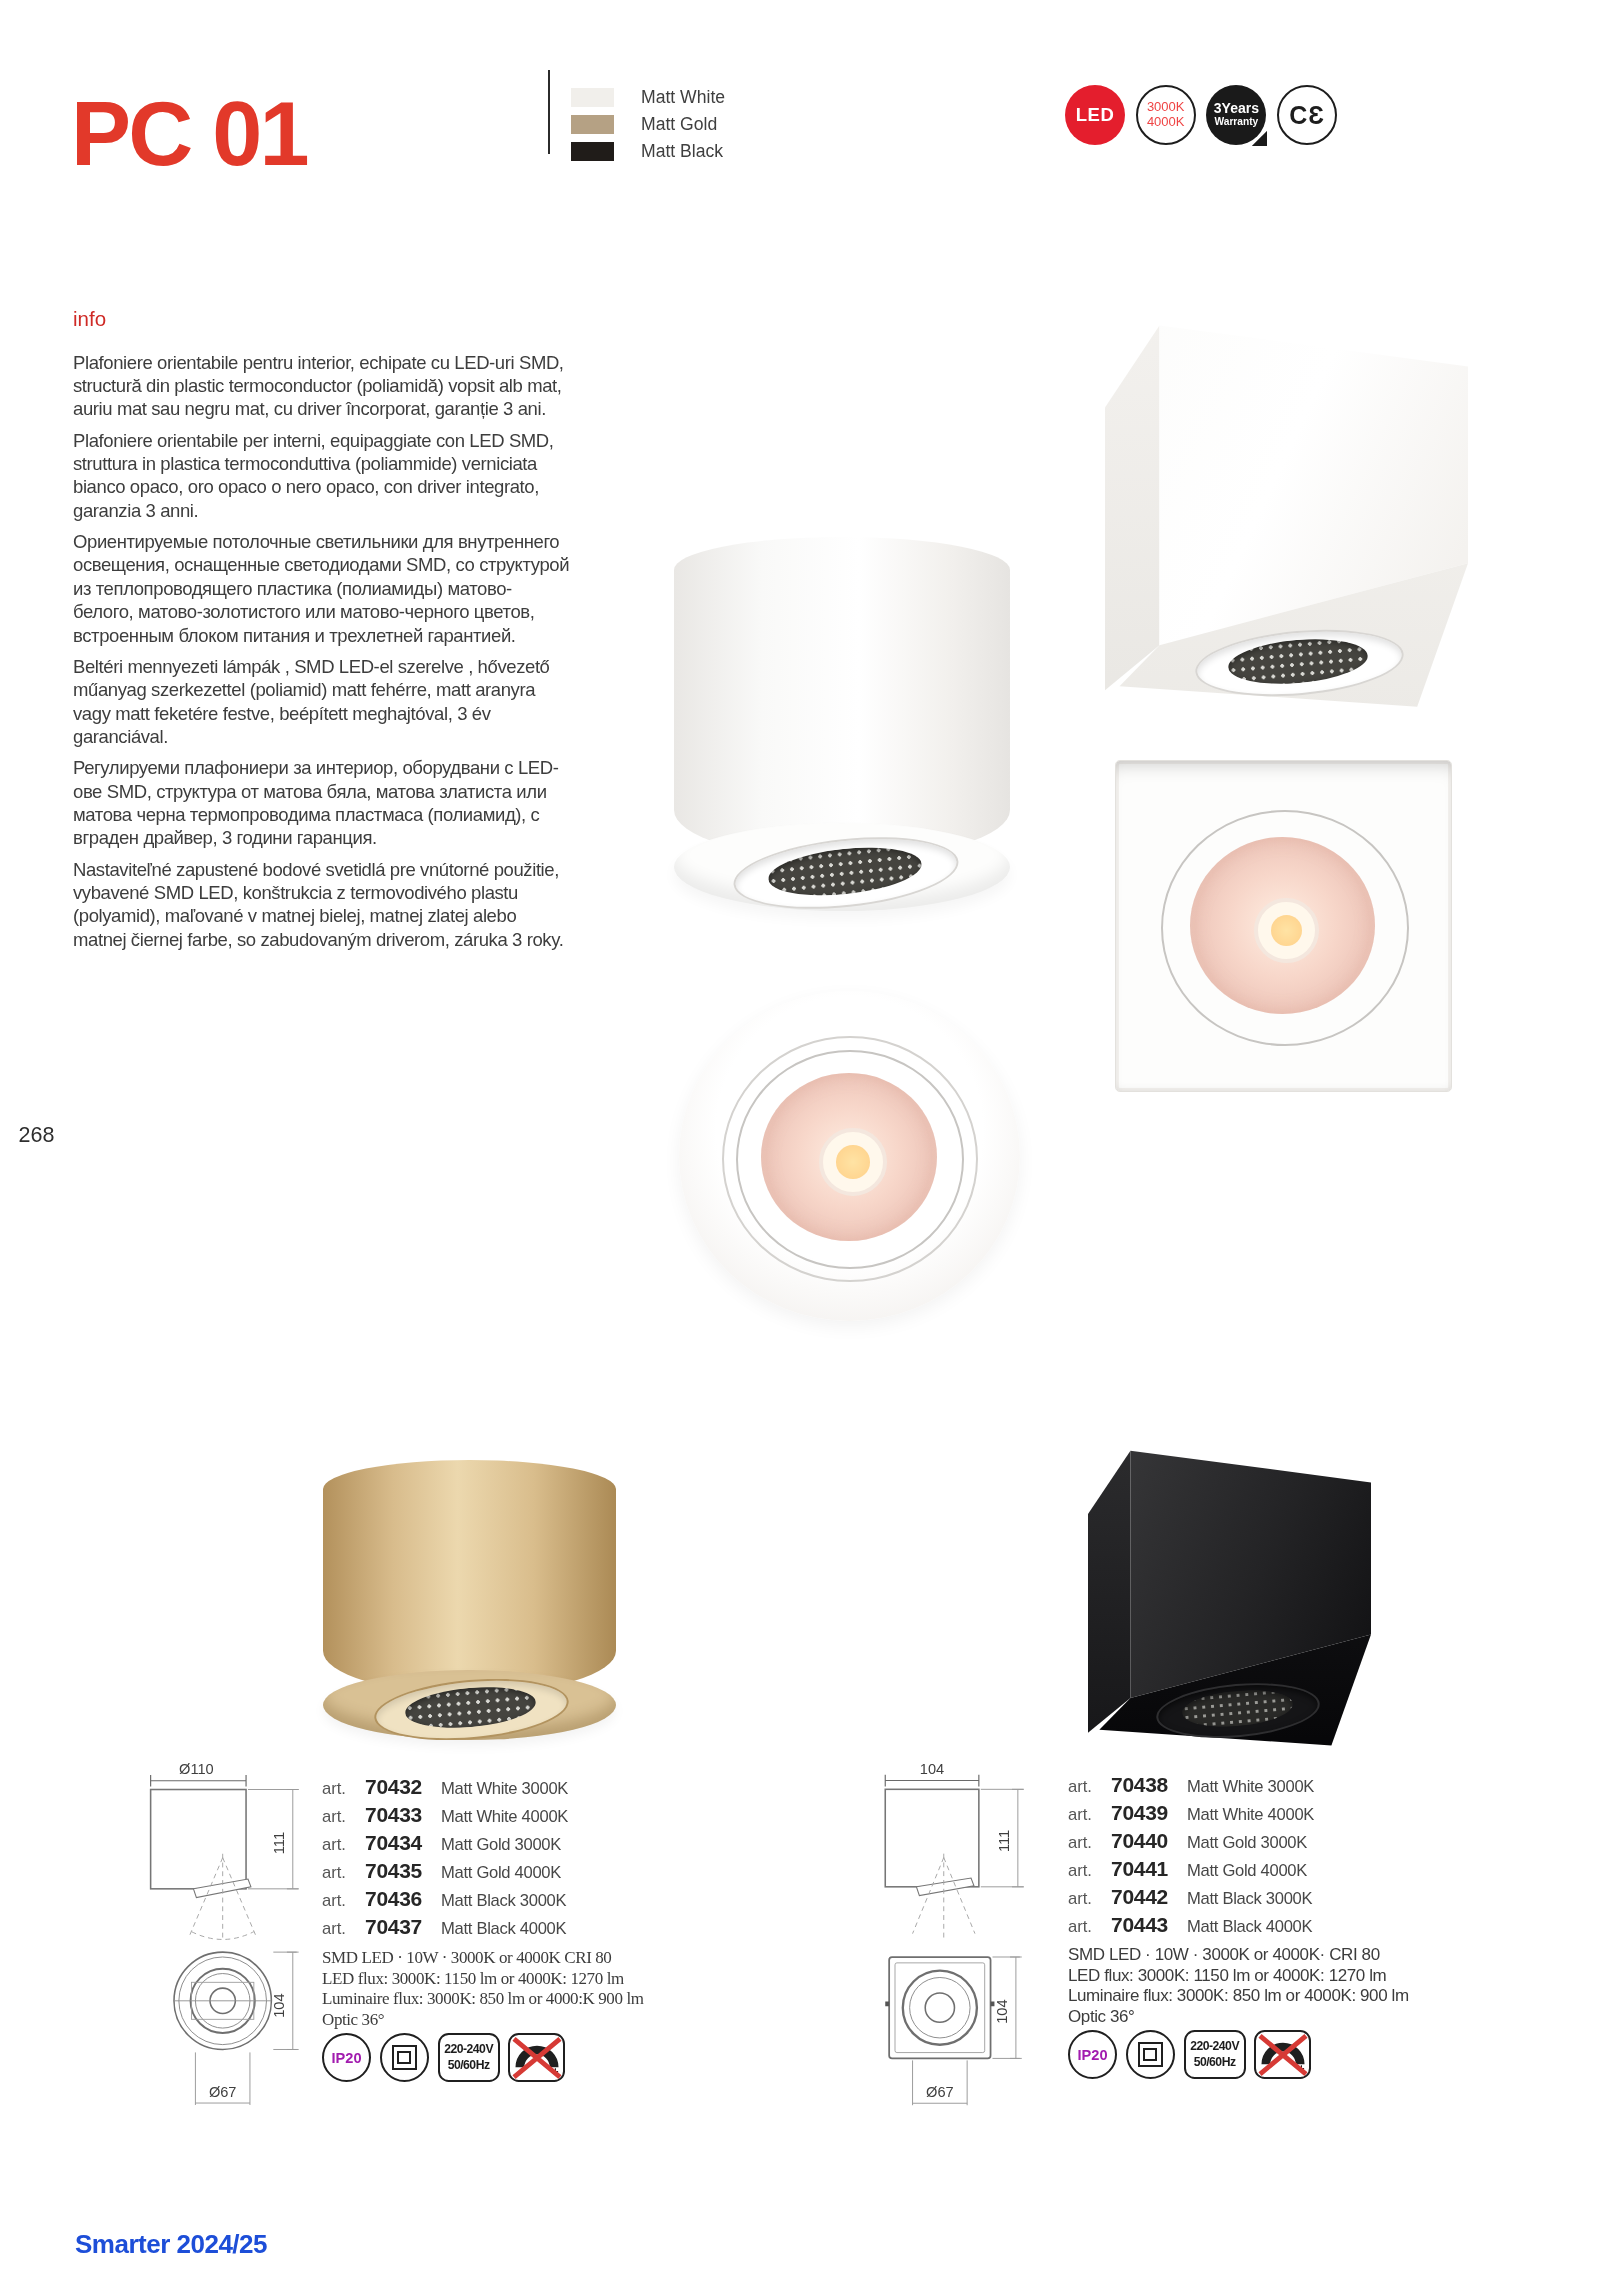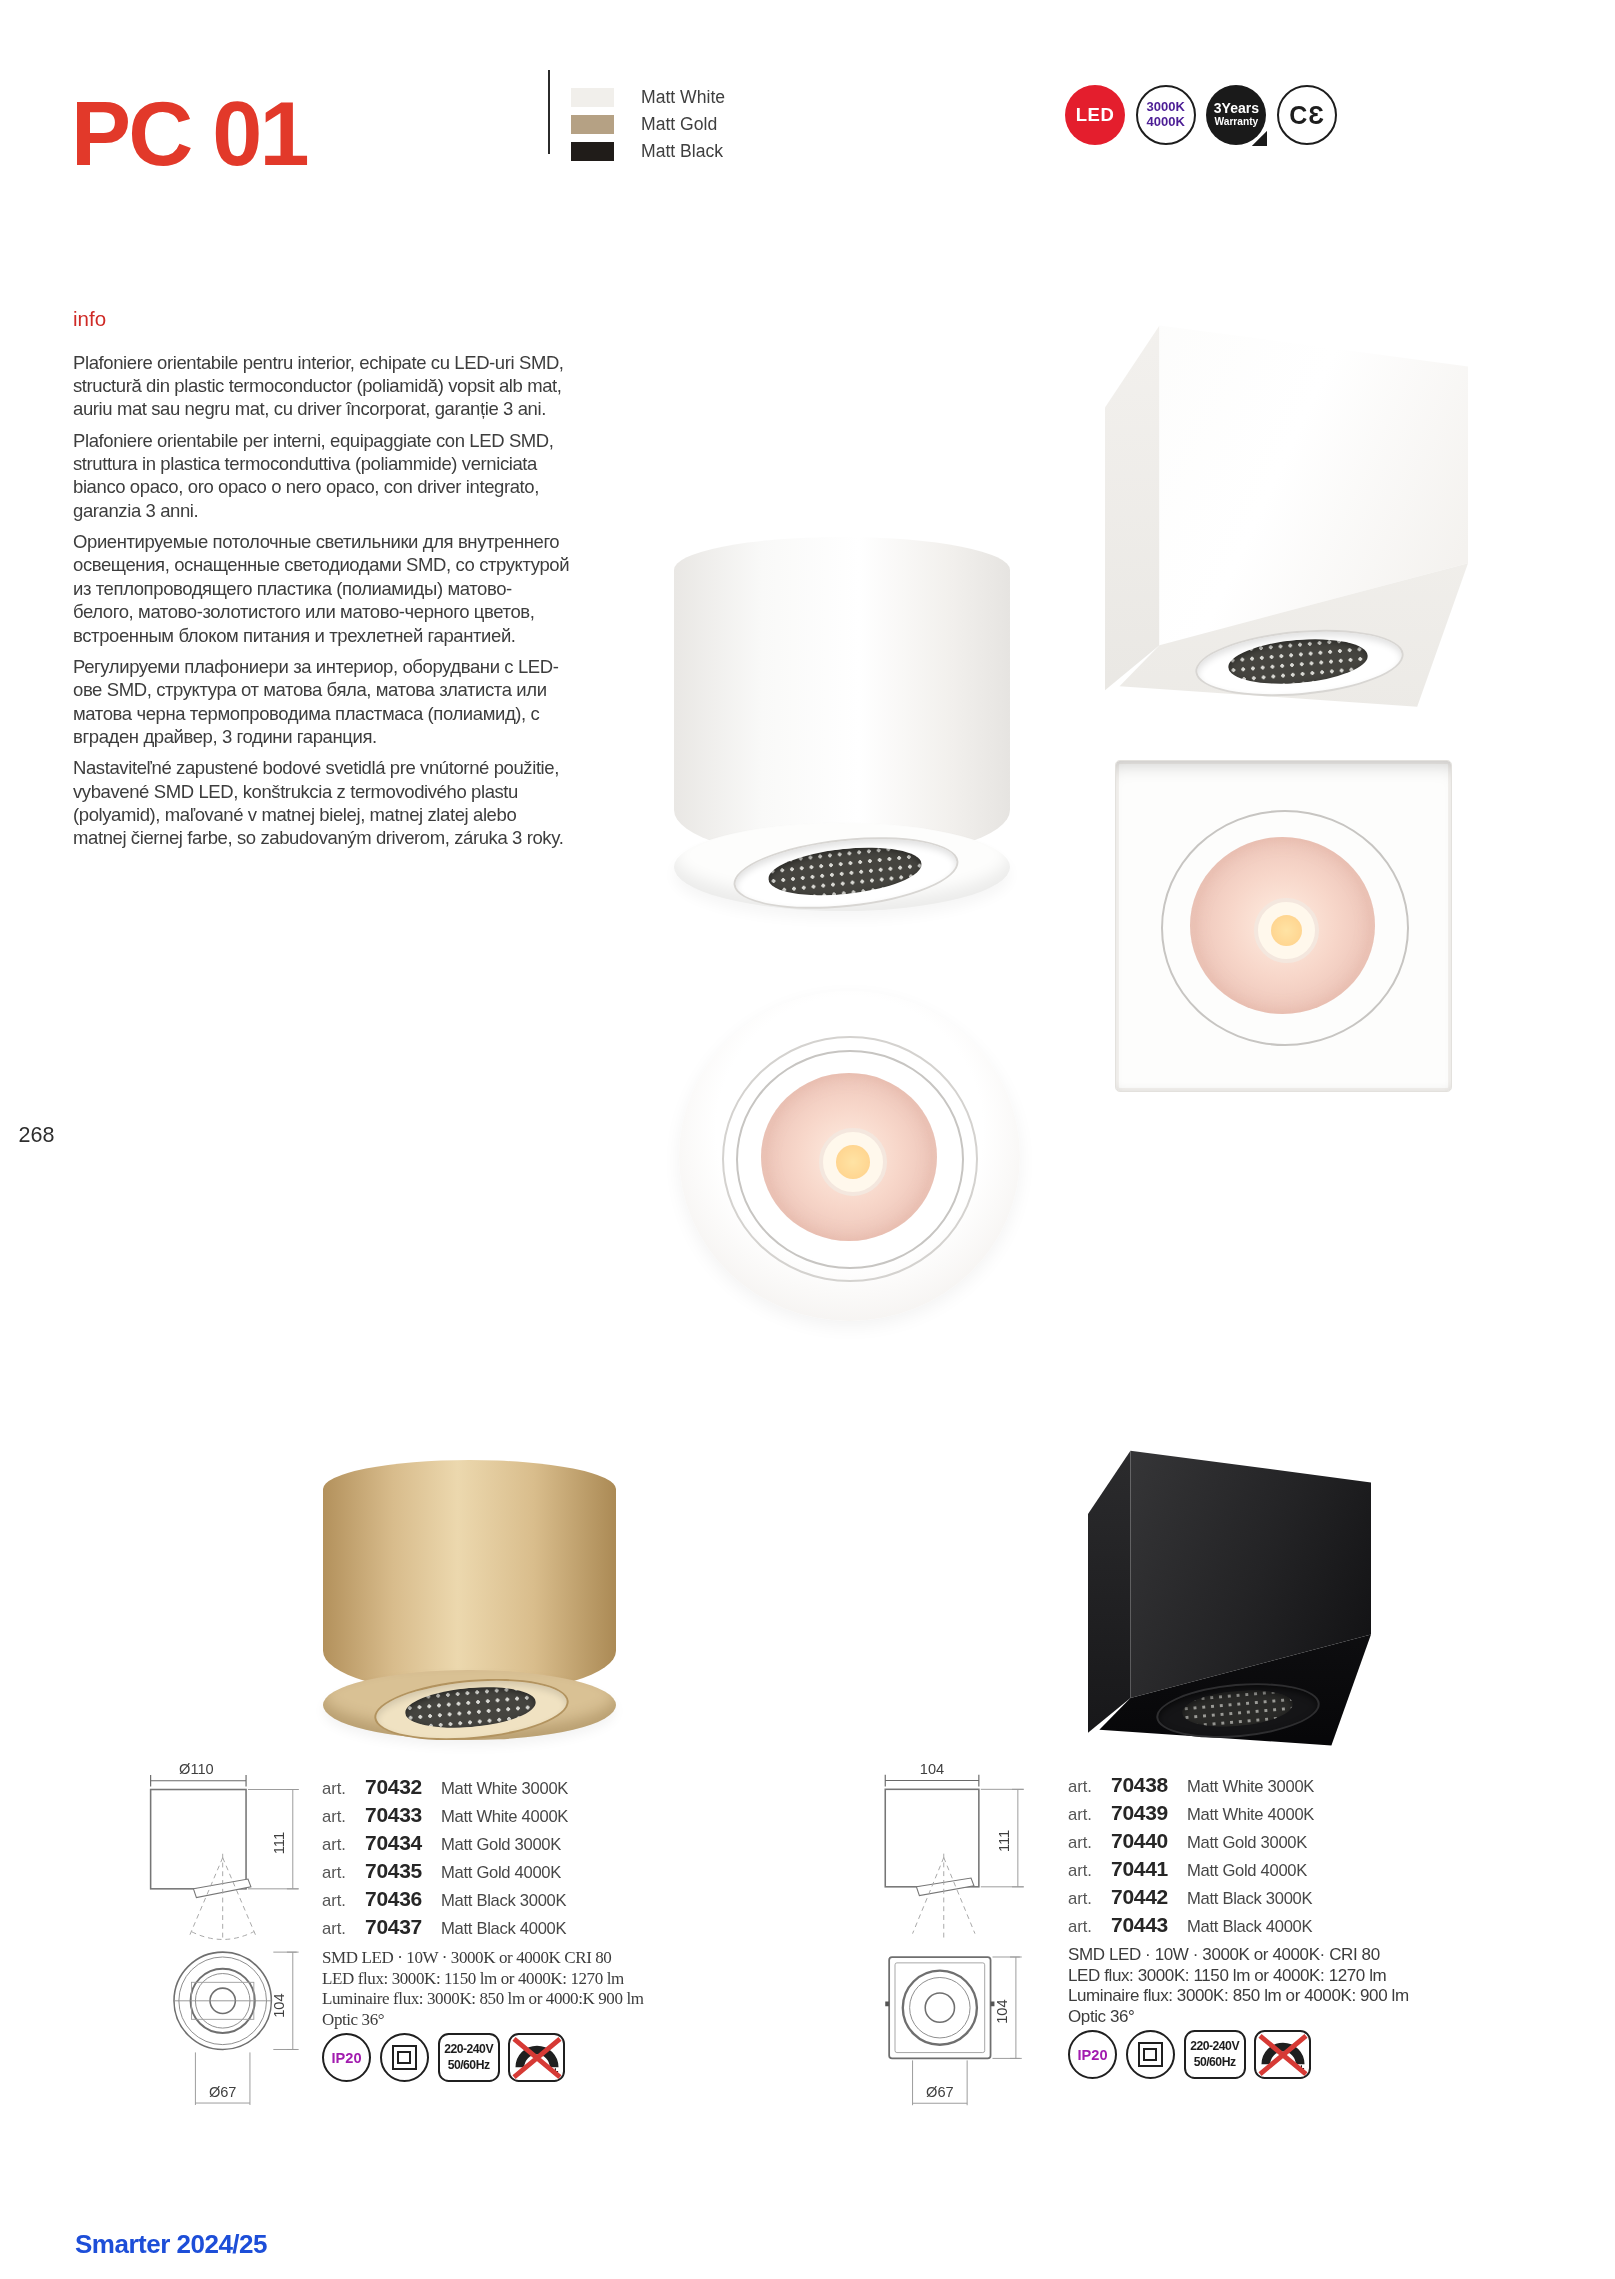--- a/index.html
+++ b/index.html
@@ -13,21 +13,21 @@
   .finishes{position:absolute;left:571px;top:84px;}
   .finish-row{display:flex;align-items:center;height:27px;}
   .swatch{width:43px;height:18.5px;margin-right:27px;}
   .finish-label{font-size:17.6px;color:#3f3f3f;}
 
   .badges{position:absolute;left:1065px;top:85px;display:flex;gap:10.7px;align-items:center;}
   .badge{width:60px;height:60px;border-radius:50%;display:flex;flex-direction:column;
          align-items:center;justify-content:center;box-sizing:border-box;flex:0 0 auto;}
   .badge-led{color:#fff;font-weight:bold;font-size:18.5px;letter-spacing:0.5px;}
   .badge-outline{border:2.4px solid #1d1d1d;background:#fff;}
-  .badge-kelvin span{font-size:13px;font-weight:bold;color:#4c1d95;line-height:1.15;}
+  .badge-kelvin span{font-size:13px;font-weight:normal;color:#ef4444;line-height:1.15;}
   .badge-warranty{background:#1a1a1a;color:#fff;position:relative;}
   .badge-warranty .w1{font-size:14px;font-weight:bold;line-height:1;}
   .badge-warranty .w2{font-size:10.2px;font-weight:bold;line-height:1.3;}
   .badge-tail{position:absolute;right:-1px;bottom:-1px;width:15.6px;height:15.6px;background:#1a1a1a;
               clip-path:polygon(100% 0,100% 100%,0 100%);}
   .badge-ce{font-size:25px;font-weight:bold;color:#1d1d1d;letter-spacing:1px;}
 
   
   .info-col{position:absolute;left:73px;top:259px;width:499px;}
   .info-heading{font-size:20.5px;margin-bottom:19.5px;}
@@ -136,20 +136,21 @@
       <span class="badge-tail"></span>
     </div>
     <div class="badge badge-outline badge-ce">CƐ</div>
   </div>
 
   <aside class="info-col">
     <div class="info-heading" style="color: rgb(207, 42, 38); margin-top: 48px;">info</div>
     <p class="p">Plafoniere orientabile pentru interior, echipate cu LED-uri SMD, structură din plastic termoconductor (poliamidă) vopsit alb mat, auriu mat sau negru mat, cu driver încorporat, garanție 3 ani.</p>
     <p class="p">Plafoniere orientabile per interni, equipaggiate con LED SMD, struttura in plastica termoconduttiva (poliammide) verniciata bianco opaco, oro opaco o nero opaco, con driver integrato, garanzia 3 anni.</p>
     <p class="p">Ориентируемые потолочные светильники для внутреннего освещения, оснащенные светодиодами SMD, со структурой из теплопроводящего пластика (полиамиды) матово-белого, матово-золотистого или матово-черного цветов, встроенным блоком питания и трехлетней гарантией.</p>
+    <p class="p">Beltéri mennyezeti lámpák , SMD LED-el szerelve , hővezető műanyag szerkezettel (poliamid) matt fehérre, matt aranyra vagy matt feketére festve, beépített meghajtóval, 3 év garanciával.</p>
     <p class="p">Регулируеми плафониери за интериор, оборудвани с LED-ове SMD, структура от матова бяла, матова златиста или матова черна термопроводима пластмаса (полиамид), с вграден драйвер, 3 години гаранция.</p>
     <p class="p">Nastaviteľné zapustené bodové svetidlá pre vnútorné použitie, vybavené SMD LED, konštrukcia z termovodivého plastu (polyamid), maľované v matnej bielej, matnej zlatej alebo matnej čiernej farbe, so zabudovaným driverom, záruka 3 roky.</p>
   </aside>
 
   <div class="page-number">268</div>
 
   <figure class="photo" style="left:634px;top:515px;width:336px;height:405px;">
     <div class="cyl-body"></div>
     <div class="cyl-rim"></div>
     <div class="lens-outer" style="left:59px;top:308px;width:222px;height:64px;transform:rotate(-6deg);"></div>

